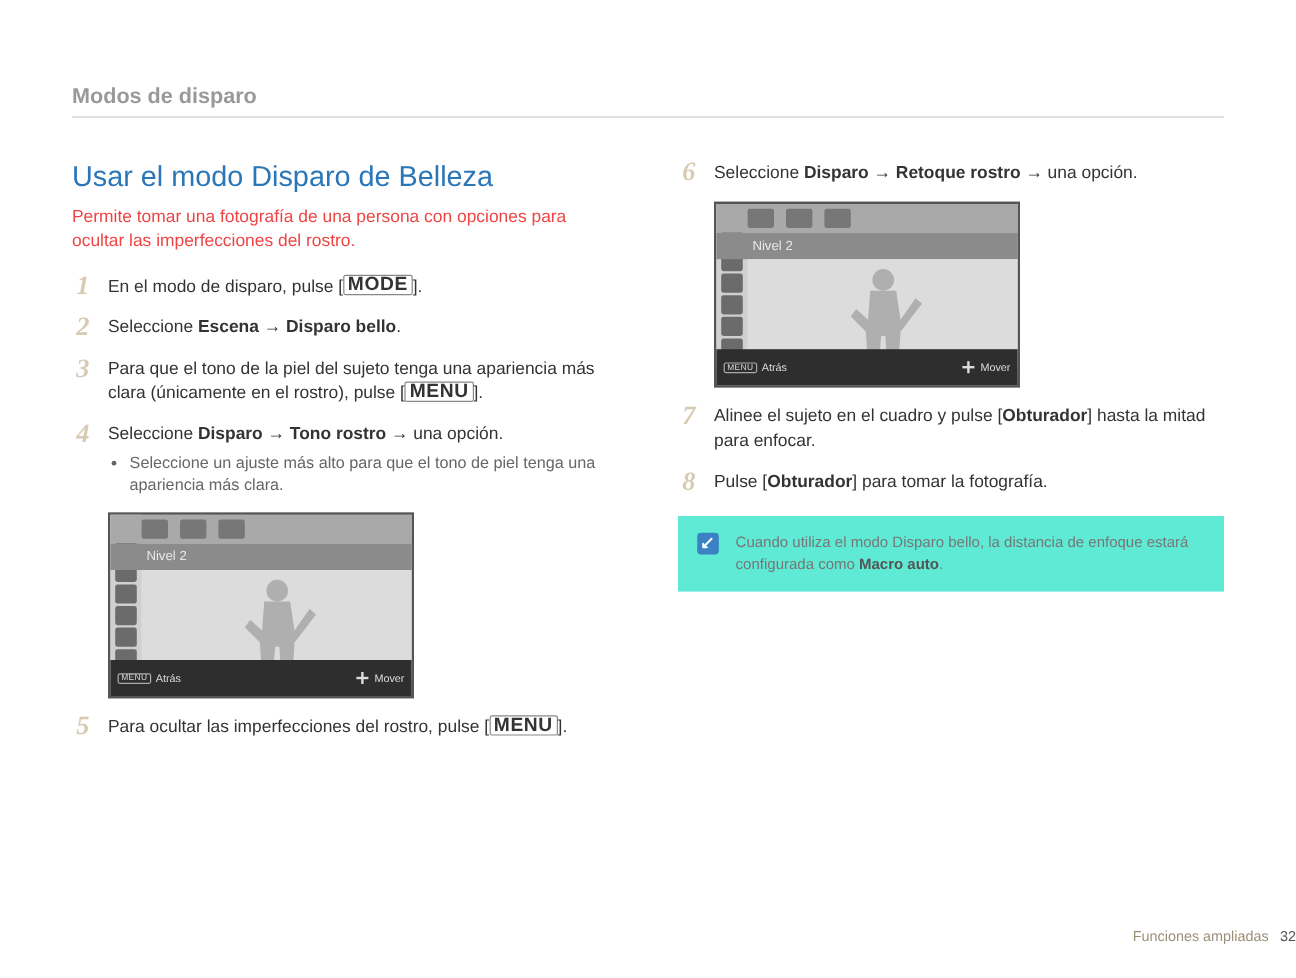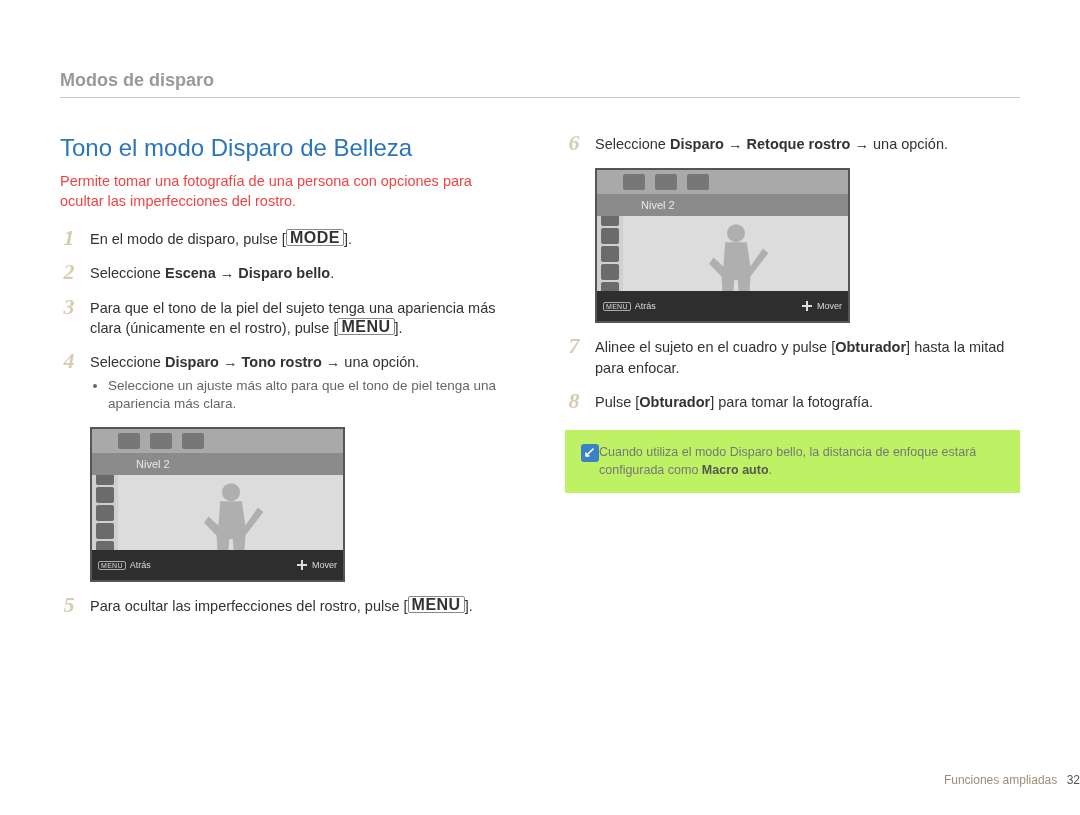--- a/index.html
+++ b/index.html
@@ -106,21 +106,21 @@
     .cui-topbar {
       position: absolute; top: 0; left: 0; right: 0; height: 24px;
       background: #a9a9a9;
       display: flex; align-items: center; padding-left: 26px; gap: 10px;
     }
     .cui-topbar .ic { width: 22px; height: 16px; background: #777; border-radius: 2px; }
     .cui-toprow2 {
       position: absolute; top: 24px; left: 0; right: 0; height: 22px;
       background: #8b8b8b;
       display: flex; align-items: center;
-      padding-left: 44px;
+      padding-left: 30px;
       font-size: 11px; color: #e8e8e8;
     }
     .cui-sidebar {
       position: absolute; top: 0; left: 0; bottom: 14px; width: 26px;
       background: #d0d0d0;
       display: flex; flex-direction: column; align-items: center; justify-content: flex-start;
       gap: 2px; padding-top: 4px;
     }
     .cui-sidebar .sic {
       width: 18px; height: 16px; background: #6b6b6b; border-radius: 2px;
@@ -148,21 +148,22 @@
       width: 10px; height: 10px; margin-right: 5px; position: relative;
     }
     .cui-footer .nav-ic::before, .cui-footer .nav-ic::after {
       content:""; position:absolute; background:#ddd; }
     .cui-footer .nav-ic::before { left:4px; top:0; width:2px; height:10px; }
     .cui-footer .nav-ic::after  { top:4px; left:0; height:2px; width:10px; }
 
     
     .note-box {
       display: flex;
-      background: #bef264;
+      gap: 14px;
+      background: #5eead4;
       padding: 14px 16px;
       margin-top: 18px;
       align-items: flex-start;
     }
     .note-icon {
       width: 18px; height: 18px; border-radius: 3px;
       background: #3b82c4;
       color: #fff; display:flex; align-items:center; justify-content:center;
       flex-shrink: 0;
     }
@@ -184,21 +185,21 @@
   </style>
 </head>
 <body>
 
 <div class="breadcrumb">Modos de disparo</div>
 <hr class="hr">
 
 <div class="columns">
 
   <div class="col">
-    <h2 class="title">Tono el modo Disparo de Belleza</h2>
+    <h2 class="title">Usar el modo Disparo de Belleza</h2>
     <p class="intro">Permite tomar una fotografía de una persona con opciones para ocultar las imperfecciones del rostro.</p>
 
     <ol class="steps">
       <li class="step">
         <span class="step-num">1</span>
         <span class="step-body">
           <span>En el modo de disparo, pulse [</span><span class="keycap">MODE</span><span>].</span>
         </span>
       </li>
 

